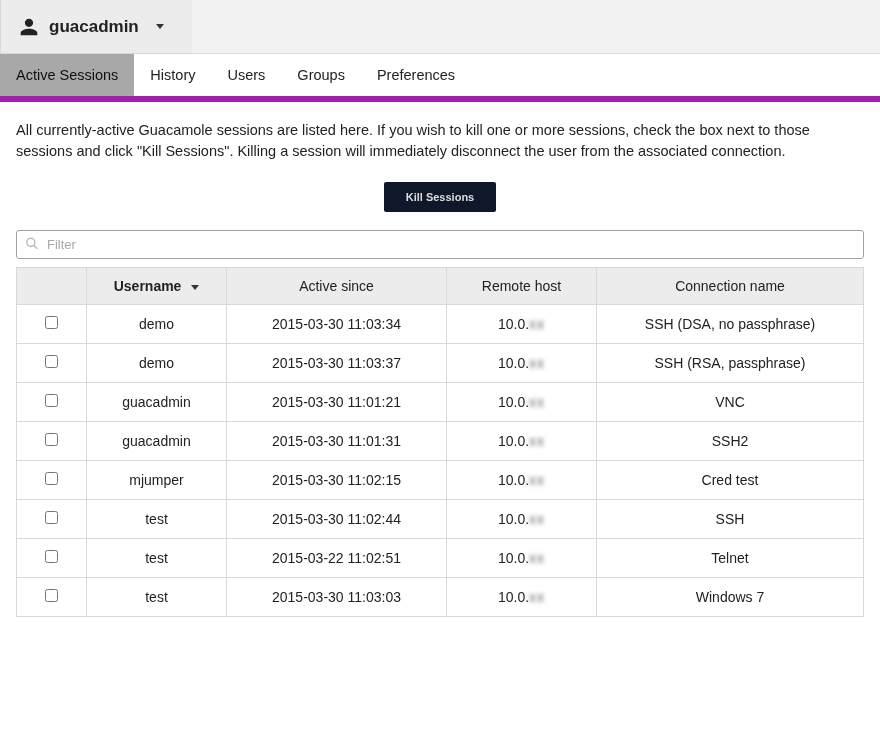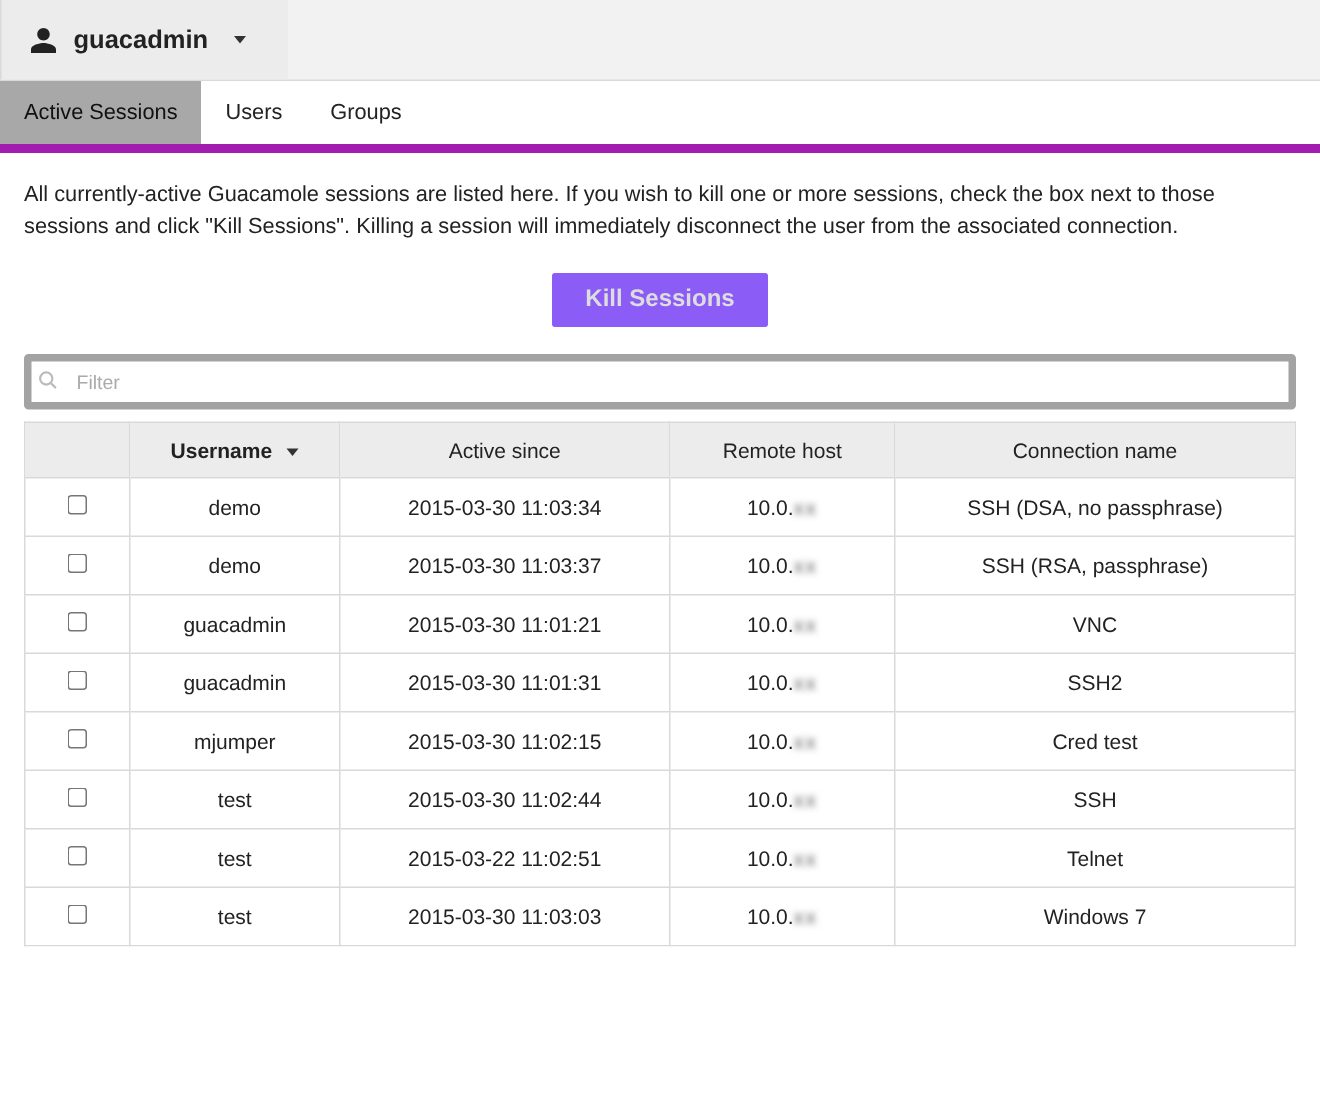--- a/index.html
+++ b/index.html
@@ -66,45 +66,45 @@
     padding: 18px 16px 14px 16px;
     font-size: 14.5px;
     line-height: 1.45;
   }
 
   .kill-row {
     text-align: center;
     padding: 6px 0 18px 0;
   }
   .kill-btn {
-    background: #8b5cf6;
+    background: #0f172a;
     color: #ddd;
     border: none;
     padding: 9px 22px;
-    font-size: 16px;
+    font-size: 11px;
     font-weight: 700;
     cursor: pointer;
     border-radius: 2px;
   }
 
   .filter-wrap {
     margin: 0 16px 8px 16px;
     position: relative;
   }
   .filter-wrap .search-icon {
     position: absolute;
     left: 9px;
     top: 50%;
     transform: translateY(-50%);
     color: #bbb;
   }
   .filter-input {
     width: 100%;
     padding: 6px 8px 6px 30px;
-    border: 5px solid #a3a3a3;
+    border: 1px solid #a3a3a3;
     border-radius: 3px;
     font-size: 13px;
     color: #555;
   }
   .filter-input::placeholder { color: #aaa; }
 
   .tbl {
     margin: 0 16px;
     border-collapse: collapse;
     width: calc(100% - 32px);
@@ -157,22 +157,24 @@
           <path d="M12 12c2.7 0 5-2.3 5-5s-2.3-5-5-5-5 2.3-5 5 2.3 5 5 5zm0 2c-3.3 0-10 1.7-10 5v3h20v-3c0-3.3-6.7-5-10-5z"></path>
         </svg>
     </span>
     <span class="uname">guacadmin</span>
     <span class="caret"></span>
   </div>
 </div>
 
 <div class="tabs" id="tabs-container">
     <div class="tab active">Active Sessions</div>
+    <div class="tab">History</div>
     <div class="tab">Users</div>
     <div class="tab">Groups</div>
+    <div class="tab">Preferences</div>
   </div>
 
 <div class="desc">All currently-active Guacamole sessions are listed here. If you wish to kill one or more sessions, check the box next to those sessions and click "Kill Sessions". Killing a session will immediately disconnect the user from the associated connection.</div>
 
 <div class="kill-row">
   <button class="kill-btn">Kill Sessions</button>
 </div>
 
 <div class="filter-wrap">
   <span class="search-icon">

